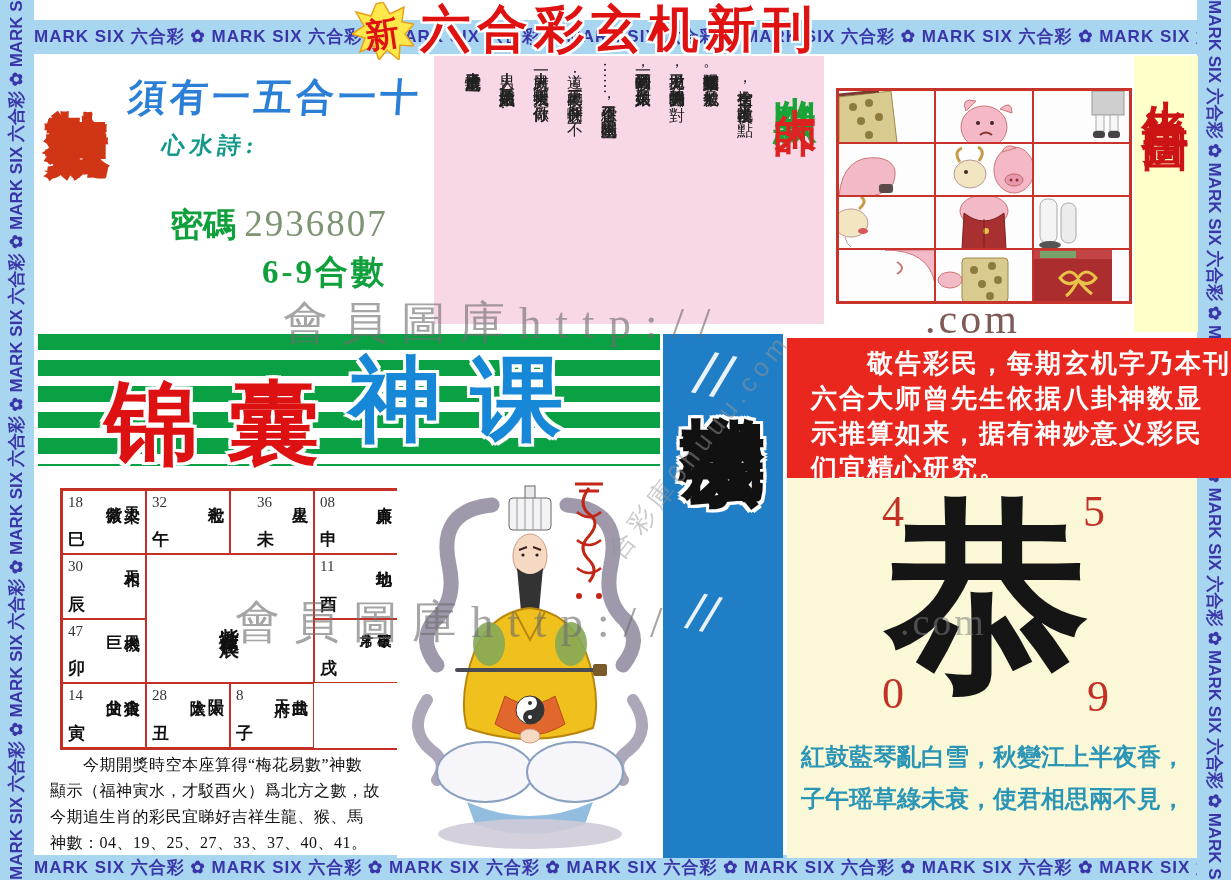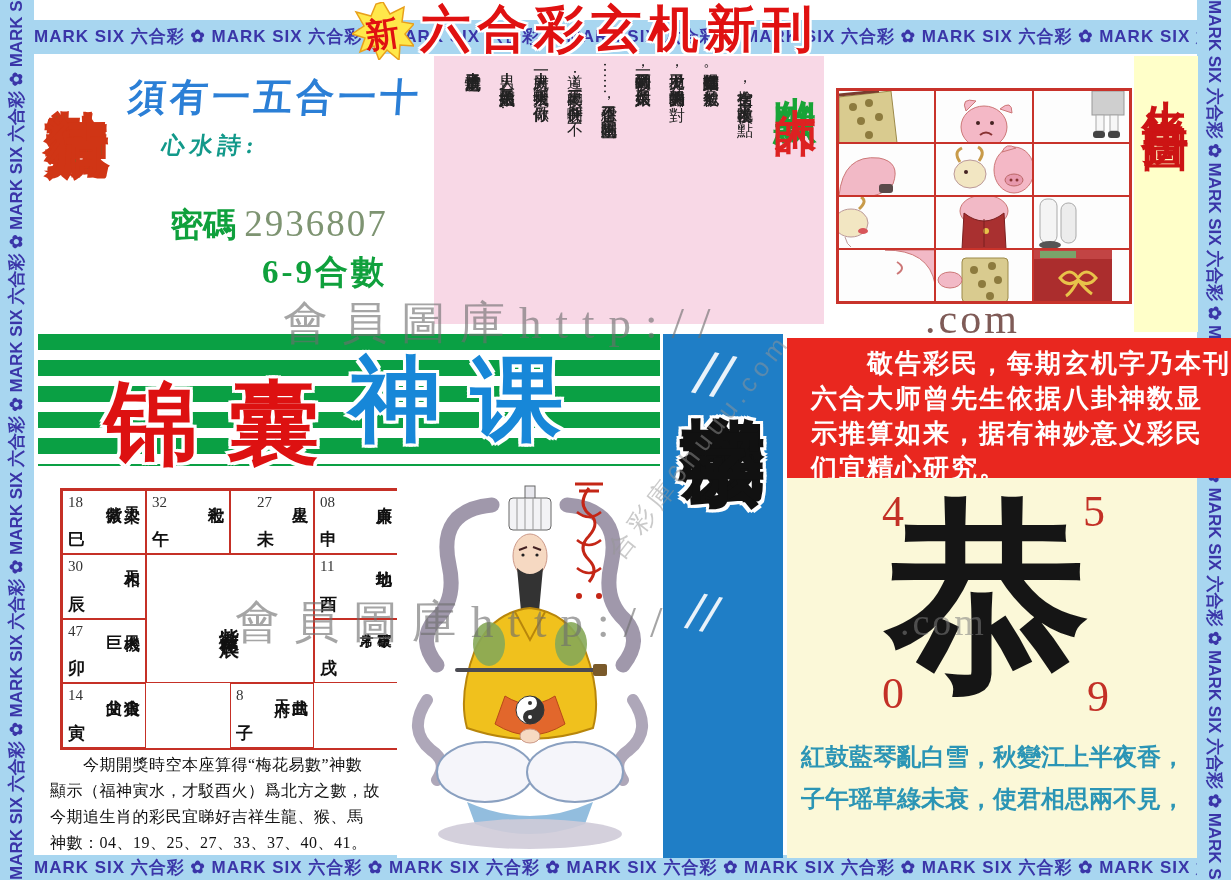--- a/index.html
+++ b/index.html
@@ -257,21 +257,21 @@
         <span class="stars pre">天梁
 紫微</span>
         <span class="branch">巳</span>
       </div>
     <div class="cell" style="left:84px;top:0;width:84px;height:64px;">
         <span class="num">32</span>
         <span class="stars pre">七殺</span>
         <span class="branch">午</span>
       </div>
     <div class="cell" style="left:168px;top:0;width:84px;height:64px;">
-        <span class="num" style="left:26px;">27</span>
+        <span class="num" style="left:26px;">36</span>
         <span class="stars pre">火星</span>
         <span class="branch" style="left:26px;">未</span>
       </div>
     <div class="cell" style="left:252px;top:0;width:84px;height:64px;">
         <span class="num">08</span>
         <span class="stars pre">廉貞</span>
         <span class="branch">申</span>
       </div>
     <div class="cell" style="left:0;top:64px;width:84px;height:65px;">
         <span class="num">30</span>
@@ -293,20 +293,26 @@
         <span class="num"></span>
         <span class="stars pre" style="font-size:14px;">破軍
 才帛</span>
         <span class="branch">戌</span>
       </div>
     <div class="cell" style="left:0;top:193px;width:84px;height:65px;">
         <span class="num">14</span>
         <span class="stars pre">貪狼
 父曲</span>
         <span class="branch">寅</span>
+      </div>
+    <div class="cell" style="left:84px;top:193px;width:84px;height:65px;">
+        <span class="num">28</span>
+        <span class="stars pre">太陽
+太陰</span>
+        <span class="branch">丑</span>
       </div>
     <div class="cell" style="left:168px;top:193px;width:84px;height:65px;">
         <span class="num">8</span>
         <span class="stars pre">武曲
 天府</span>
         <span class="branch">子</span>
       </div>
     <div class="ccenter">
         <span>紫微在辰</span>
       </div>

